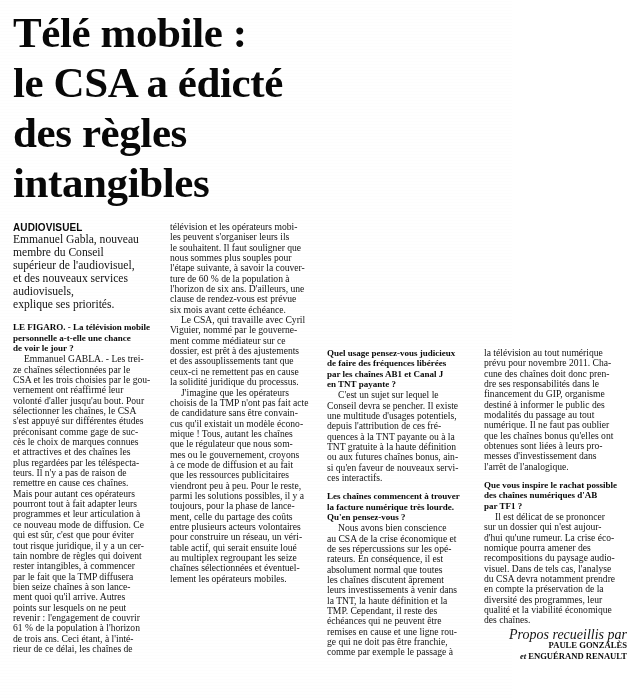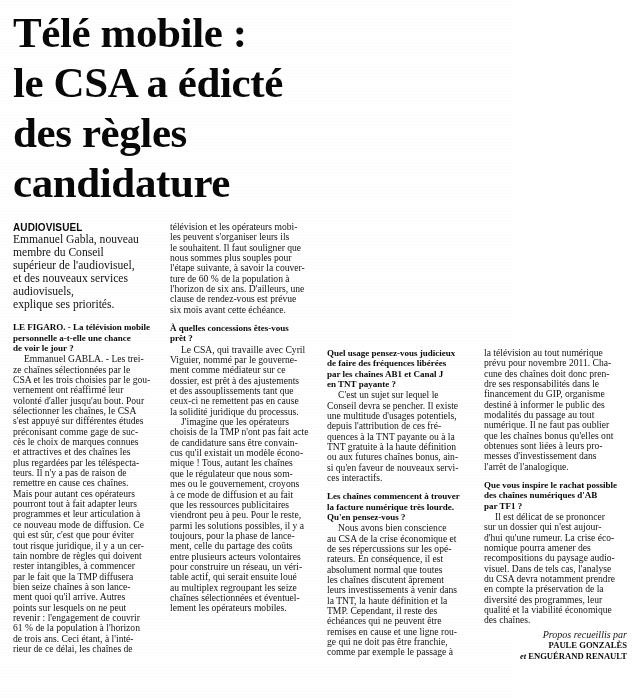--- a/index.html
+++ b/index.html
@@ -113,21 +113,21 @@
 
   .byline {
     margin-top: 4px;
     text-align: right;
     line-height: 10.6px;
   }
   .byline .by-credit {
     display: block;
     font-family: "Liberation Serif", "DejaVu Serif", serif;
     font-style: italic;
-    font-size: 10px;
+    font-size: 14px;
     color: #151515;
   }
   .byline .by-name {
     display: block;
     font-family: "Liberation Serif", "DejaVu Serif", serif;
     font-weight: 700;
     font-size: 8.6px;
     font-variant: small-caps;
     text-transform: uppercase;
     color: #0d0d0d;
@@ -151,21 +151,21 @@
 </style>
 </head>
 <body>
 
 <div class="page">
 
   <h1 class="headline">
     <span class="hl-line">Télé mobile :</span>
     <span class="hl-line">le CSA a édicté</span>
     <span class="hl-line">des règles</span>
-    <span class="hl-line">candidature</span>
+    <span class="hl-line">intangibles</span>
   </h1>
 
   <div class="columns">
 
     <div class="col col-1">
       <div class="kicker">AUDIOVISUEL</div>
       <div class="standfirst">
         <span class="sf-line">Emmanuel Gabla, nouveau</span>
         <span class="sf-line">membre du Conseil</span>
         <span class="sf-line">supérieur de l'audiovisuel,</span>
@@ -219,24 +219,20 @@
             <span class="bt-line">télévision et les opérateurs mobi-</span>
             <span class="bt-line">les peuvent s'organiser leurs ils</span>
             <span class="bt-line">le souhaitent. Il faut souligner que</span>
             <span class="bt-line">nous sommes plus souples pour</span>
             <span class="bt-line">l'étape suivante, à savoir la couver-</span>
             <span class="bt-line">ture de 60 % de la population à</span>
             <span class="bt-line">l'horizon de six ans. D'ailleurs, une</span>
             <span class="bt-line">clause de rendez-vous est prévue</span>
             <span class="bt-line">six mois avant cette échéance.</span>
           </div>
-          <div class="question q-serif">
-            <span class="q-line">À quelles concessions êtes-vous</span>
-            <span class="q-line">prêt ?</span>
-          </div>
           <div class="body-text">
             <span class="bt-line indent">Le CSA, qui travaille avec Cyril</span>
             <span class="bt-line">Viguier, nommé par le gouverne-</span>
             <span class="bt-line">ment comme médiateur sur ce</span>
             <span class="bt-line">dossier, est prêt à des ajustements</span>
             <span class="bt-line">et des assouplissements tant que</span>
             <span class="bt-line">ceux-ci ne remettent pas en cause</span>
             <span class="bt-line">la solidité juridique du processus.</span>
           </div>
           <div class="body-text">

